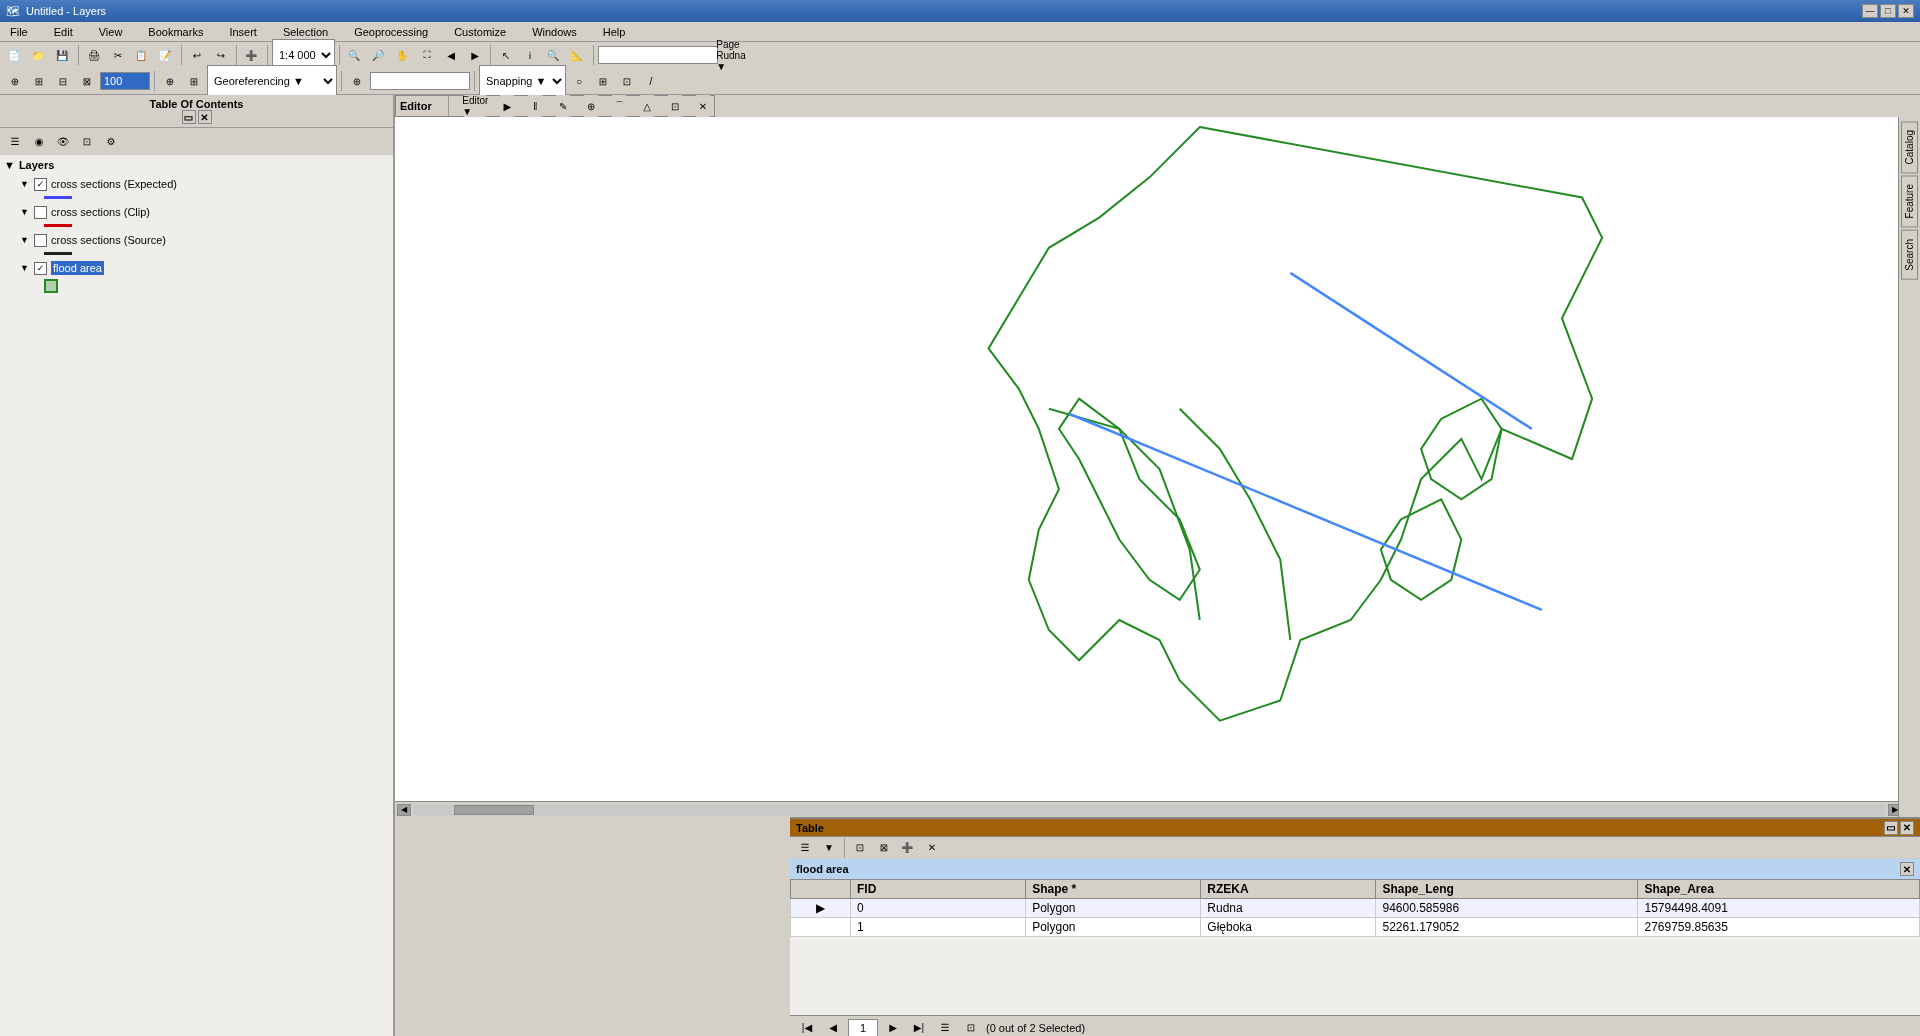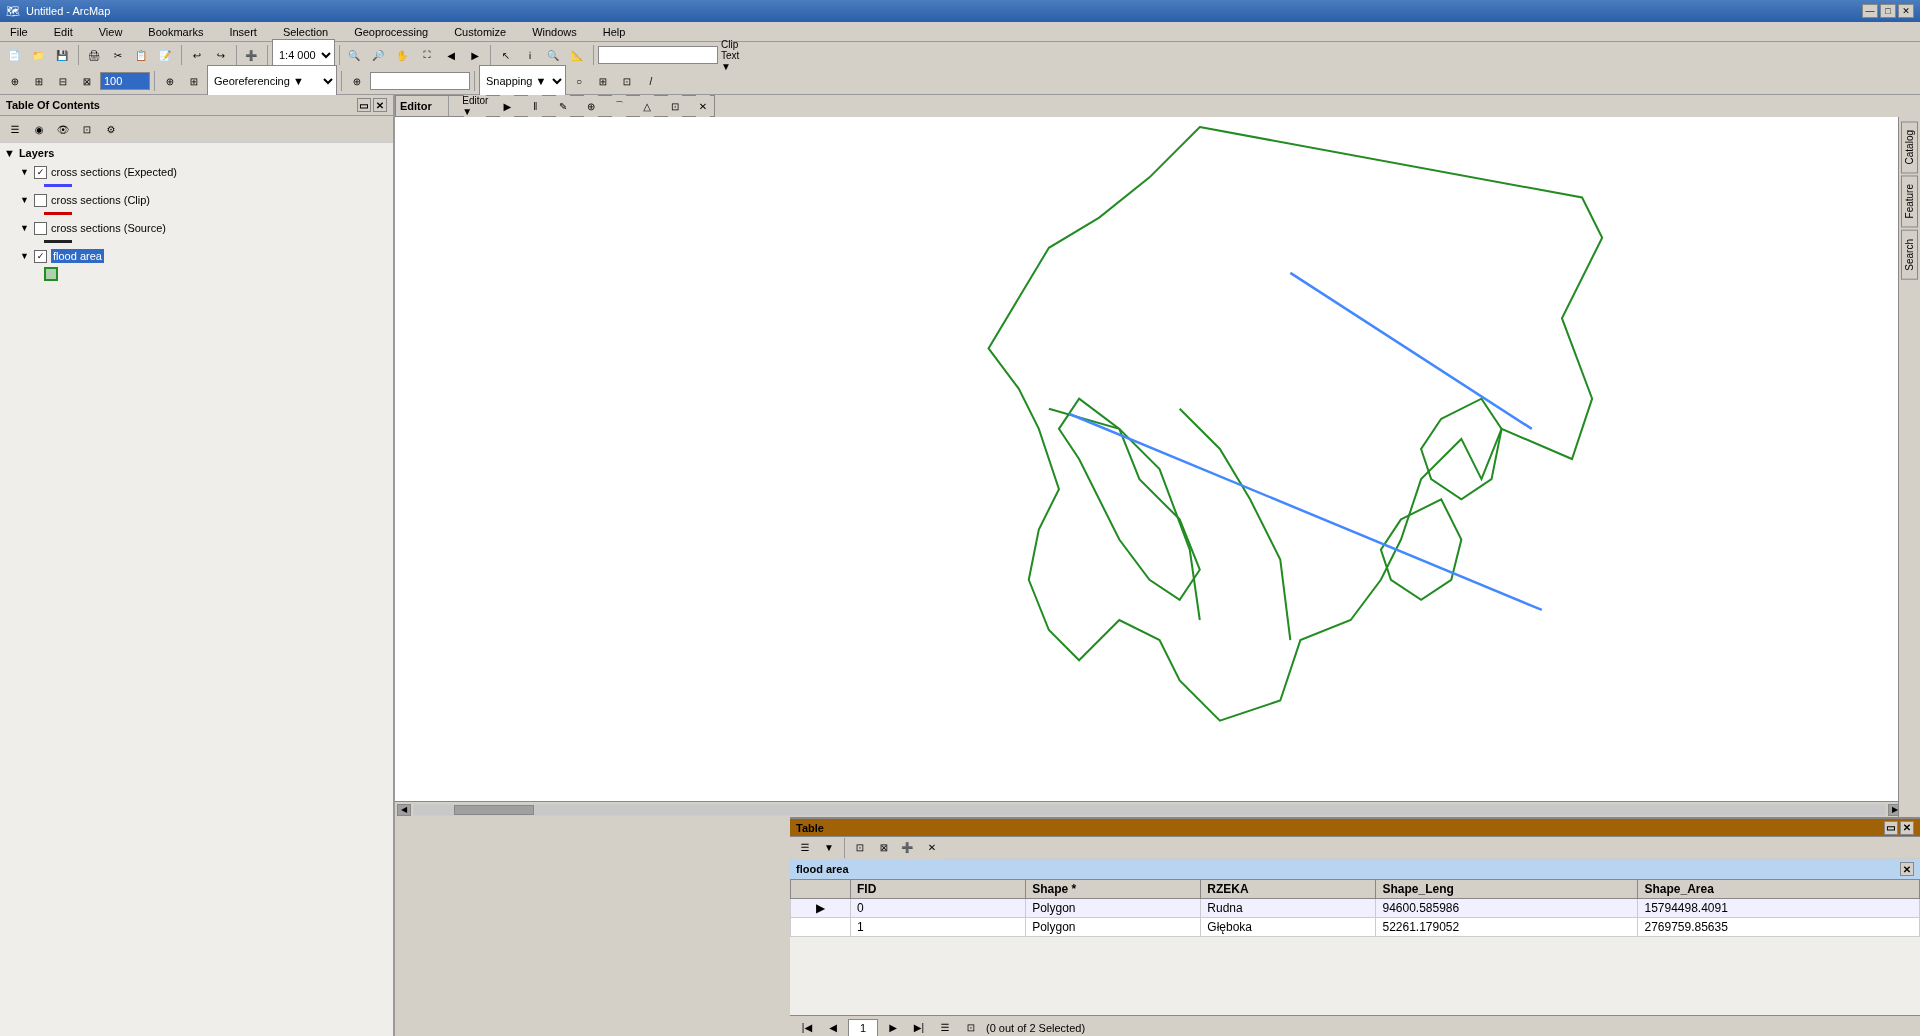--- a/index.html
+++ b/index.html
@@ -109,20 +109,21 @@
     }
     .toc-header {
       background: #d4d0c8;
       padding: 3px 6px;
       font-size: 11px;
       font-weight: bold;
       border-bottom: 1px solid #999;
       display: flex;
       align-items: center;
       justify-content: space-between;
+      flex-direction: column;
     }
     .toc-toolbar {
       display: flex;
       align-items: center;
       padding: 2px 4px;
       gap: 2px;
       border-bottom: 1px solid #ccc;
       background: #d4d0c8;
     }
     .toc-content {
@@ -296,21 +297,21 @@
       border: 1px solid #888;
       background: #d4d0c8;
     }
   </style>
 </head>
 <body>
 
 <div class="title-bar">
   <div class="title-bar-left">
     <span>🗺</span>
-    <span>Untitled - ArcMap</span>
+    <span>Untitled - Layers</span>
   </div>
   <div class="title-bar-right">
     <div class="title-btn">—</div>
     <div class="title-btn">□</div>
     <div class="title-btn">✕</div>
   </div>
 </div>
 
 <div class="menu-bar">
   <span class="menu-item">File</span>
@@ -351,21 +352,21 @@
     <div class="toolbar-btn">⛶</div>
     <div class="toolbar-btn">◀</div>
     <div class="toolbar-btn">▶</div>
     <div class="toolbar-separator"></div>
     <div class="toolbar-btn">↖</div>
     <div class="toolbar-btn">ℹ</div>
     <div class="toolbar-btn">🔍</div>
     <div class="toolbar-btn">📐</div>
     <div class="toolbar-separator"></div>
     <input class="toolbar-input" style="width: 120px;" type="text">
-    <div class="toolbar-btn">Clip Text ▼</div>
+    <div class="toolbar-btn">Page Rudna ▼</div>
   </div>
   <div class="toolbar-row">
     <div class="toolbar-btn">⊕</div>
     <div class="toolbar-btn">⊞</div>
     <div class="toolbar-btn">⊟</div>
     <div class="toolbar-btn">⊠</div>
     <input class="toolbar-input" style="width: 50px; background: rgb(49, 106, 197); color: white;" value="100">
     <div class="toolbar-separator"></div>
     <div class="toolbar-btn">⊕</div>
     <div class="toolbar-btn">⊞</div>

